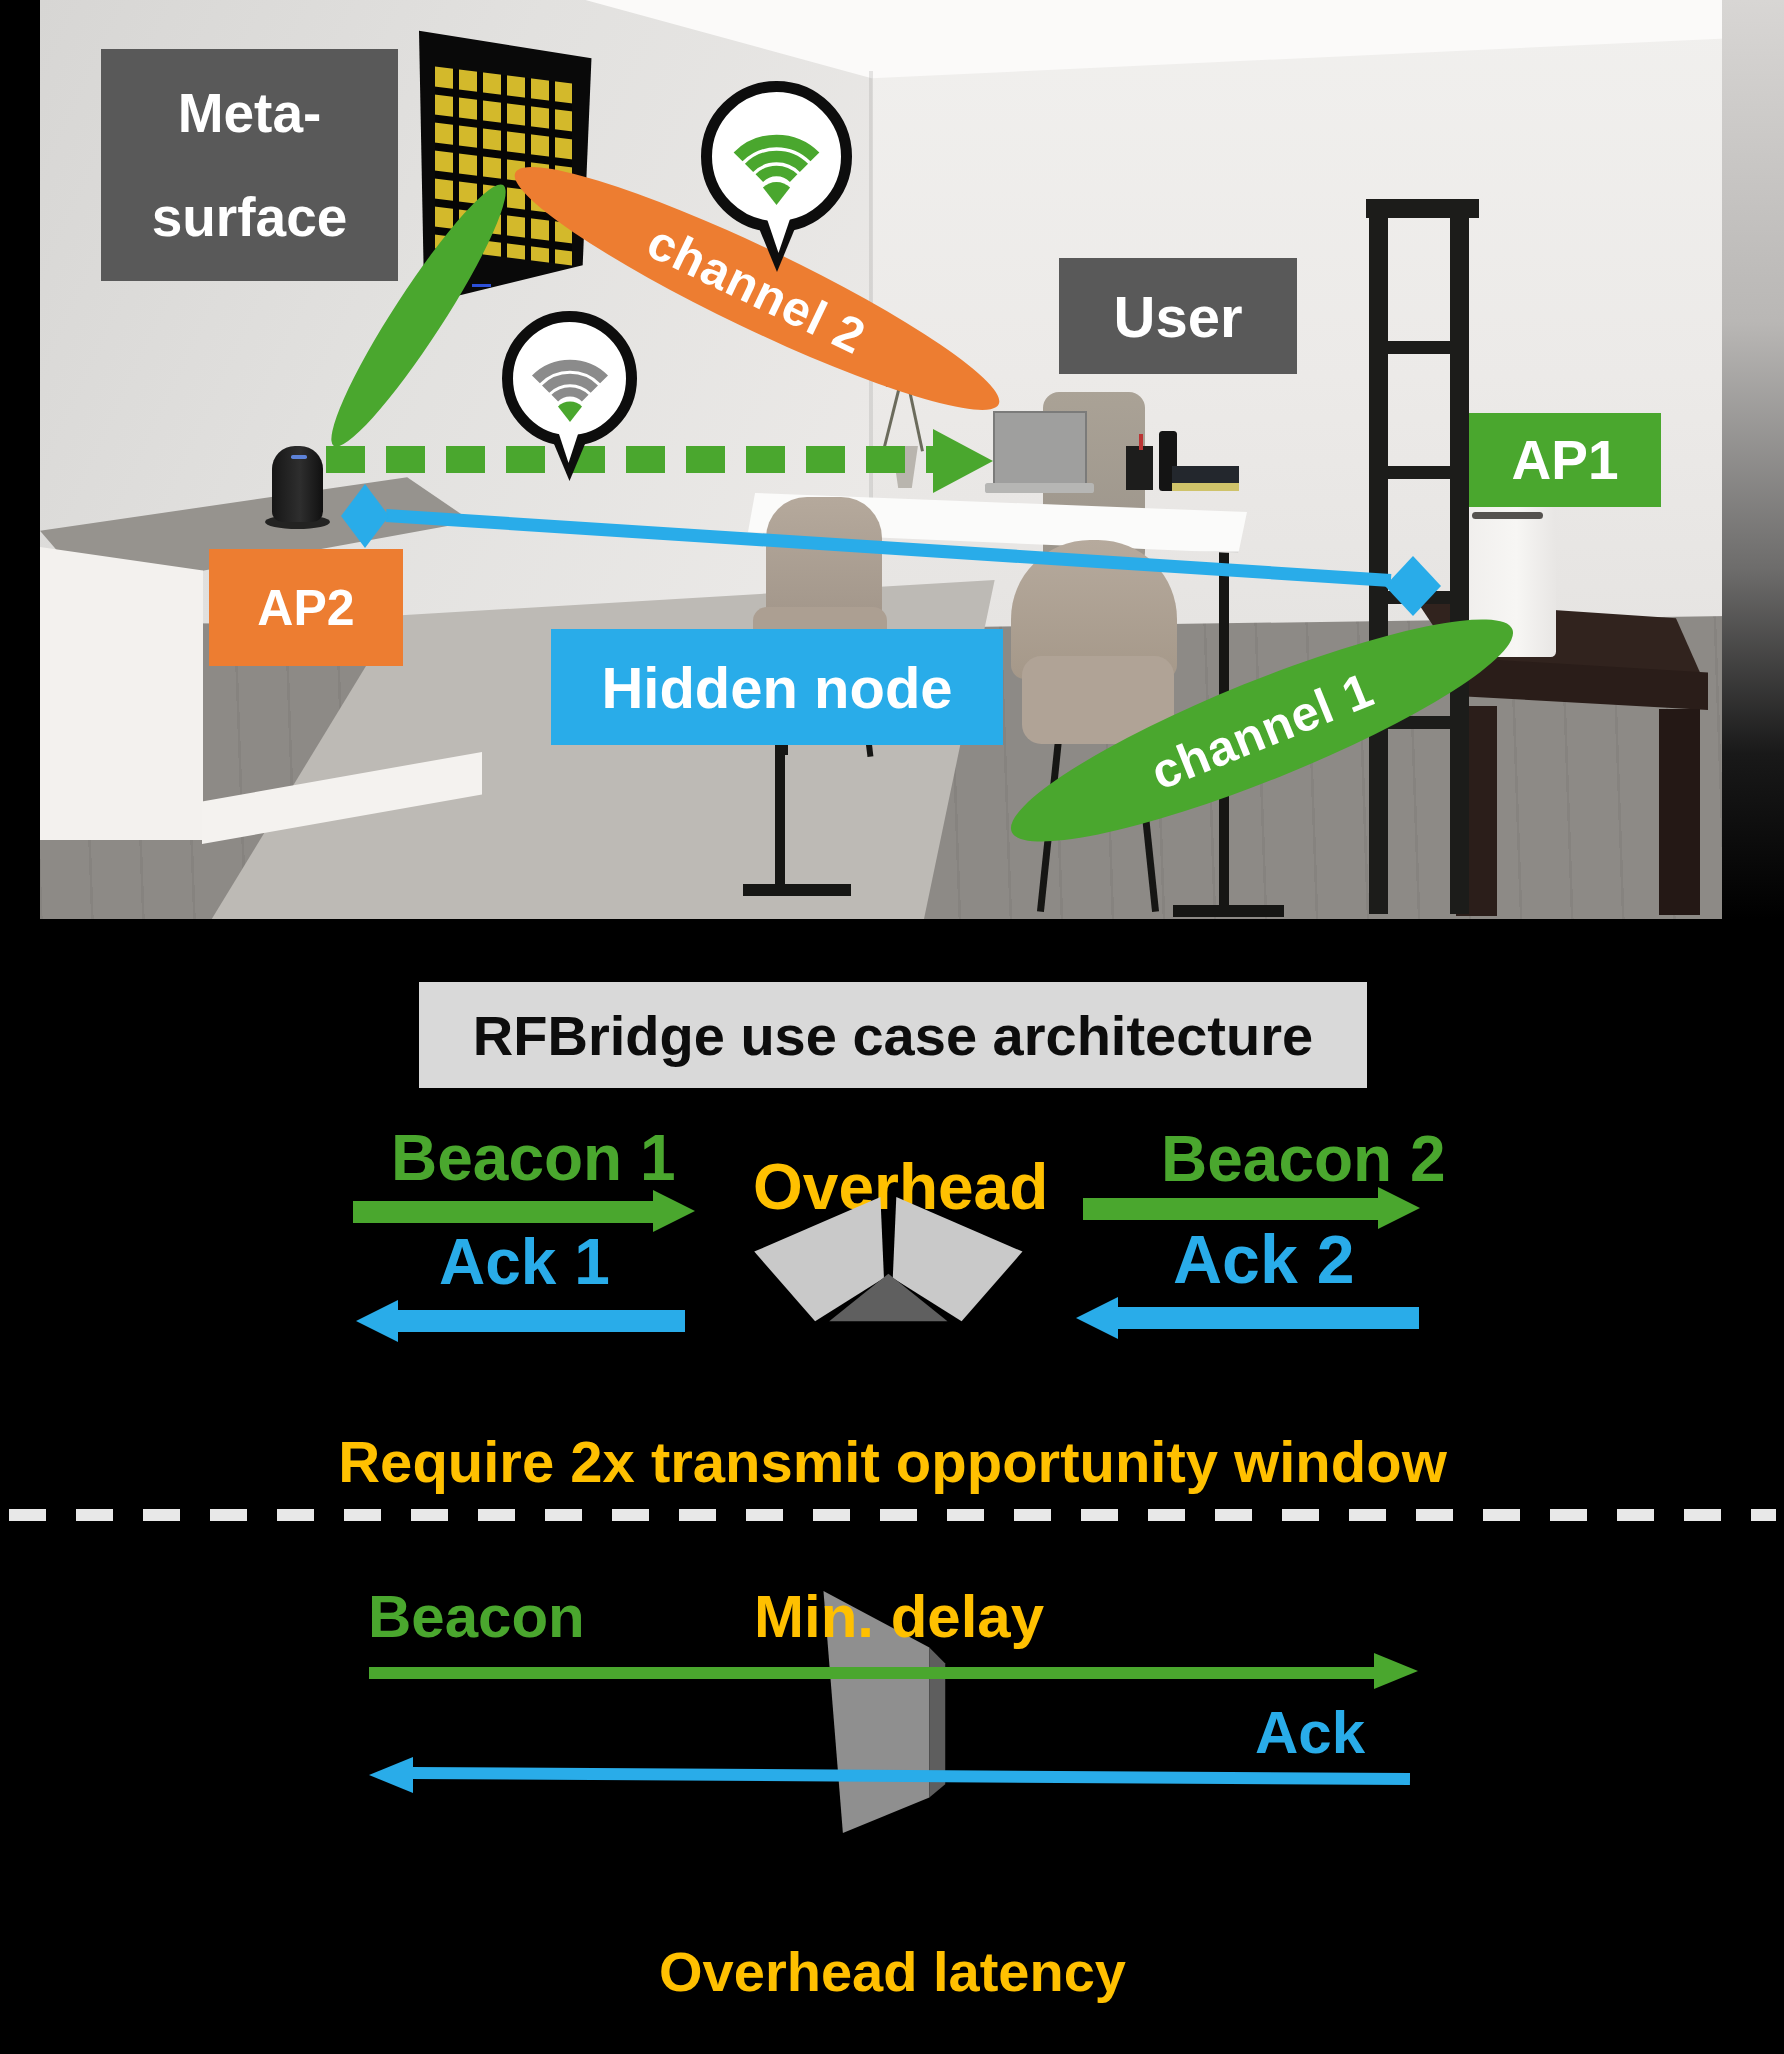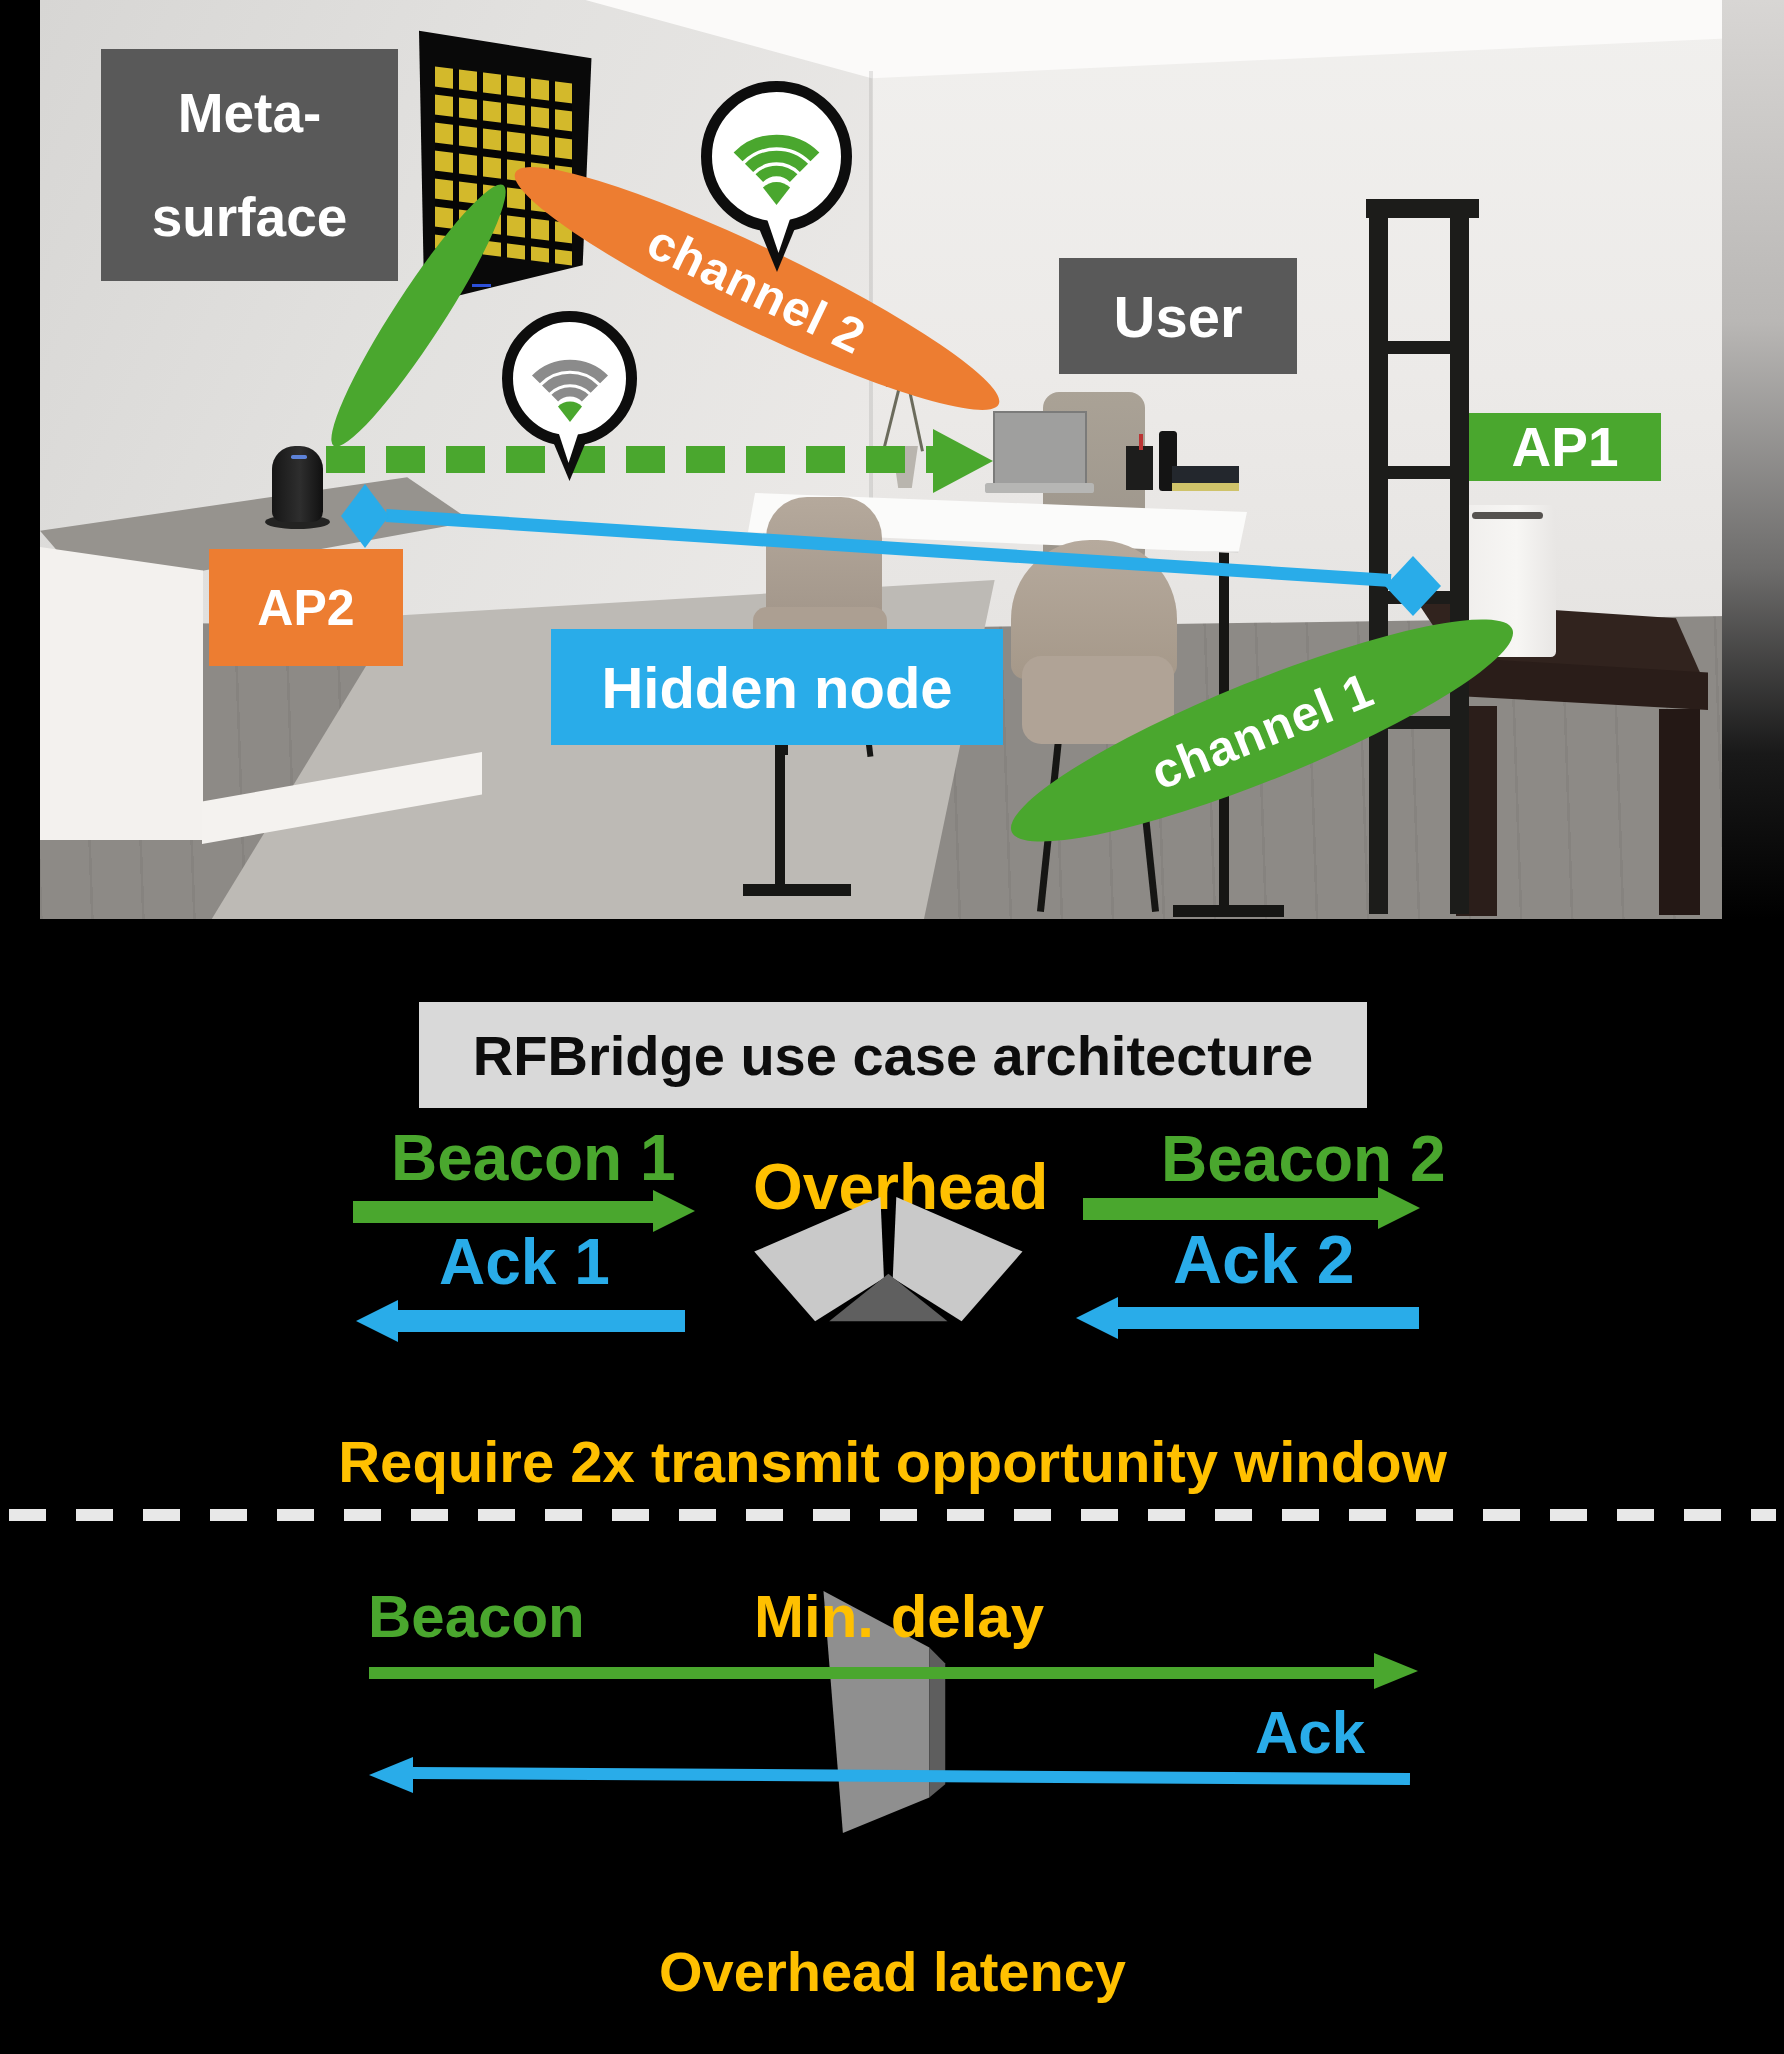--- a/index.html
+++ b/index.html
@@ -53,27 +53,27 @@
   .blue-line{left:386px;top:509px;width:1007px;height:13.2px;background:#29ACE9;transform-origin:0 50%;transform:rotate(3.7deg);}
   .diamond{background:#29ACE9;clip-path:polygon(50% 0,100% 50%,50% 100%,0 50%);}
   
   .balloon{border-radius:50%;background:#fff;border:11.5px solid #0d0d0d;display:flex;align-items:center;justify-content:center;}
   .tail-b{clip-path:polygon(0 0,100% 0,50% 100%);background:#0d0d0d;}
   .tail-w{clip-path:polygon(0 0,100% 0,50% 100%);background:#fff;}
   
   .lbl{color:#fff;font-weight:700;display:flex;align-items:center;justify-content:center;text-align:center;}
   .lbl-meta{left:101px;top:49px;width:297px;height:232px;background:#595959;font-size:55px;line-height:104px;flex-direction:column;}
   .lbl-user{left:1059px;top:258px;width:238px;height:116px;background:#595959;font-size:58px;}
-  .lbl-ap1{left:1469px;top:413px;width:192px;height:68px;background:#4aa72e;font-size:55px;}
+  .lbl-ap1{left:1469px;top:413px;width:192px;height:94px;background:#4aa72e;font-size:55px;}
   .lbl-ap2{left:209px;top:549px;width:194px;height:117px;background:#ED7D31;font-size:50px;}
   .lbl-hidden{left:551px;top:629px;width:452px;height:116px;background:#29ACE9;font-size:58px;}
   
   .dg-text{position:absolute;font-weight:700;white-space:nowrap;line-height:1;}
   .green{color:#4aa72e;} .blue{color:#29ACE9;} .gold{color:#FFC000;}
-  .title-box{left:419px;top:982px;width:948px;height:106px;background:#d9d9d9;color:#0d0d0d;font-weight:700;font-size:56px;display:flex;align-items:center;justify-content:center;margin-top:20px;}
+  .title-box{left:419px;top:982px;width:948px;height:106px;background:#d9d9d9;color:#0d0d0d;font-weight:700;font-size:56px;display:flex;align-items:center;justify-content:center;}
   .shaft{position:absolute;}
   .head-r{position:absolute;width:0;height:0;border-top:21px solid transparent;border-bottom:21px solid transparent;}
   .head-l{position:absolute;width:0;height:0;border-top:21px solid transparent;border-bottom:21px solid transparent;}
   .sep-dash{left:8.8px;top:1509px;width:1767px;height:11.5px;background:repeating-linear-gradient(90deg,#e8e8e8 0 37px,rgba(0,0,0,0) 37px 67px);}
   .ctr{left:0;width:1785px;text-align:center;}
 </style>
 </head>
 <body>
 
 <div id="scene">

